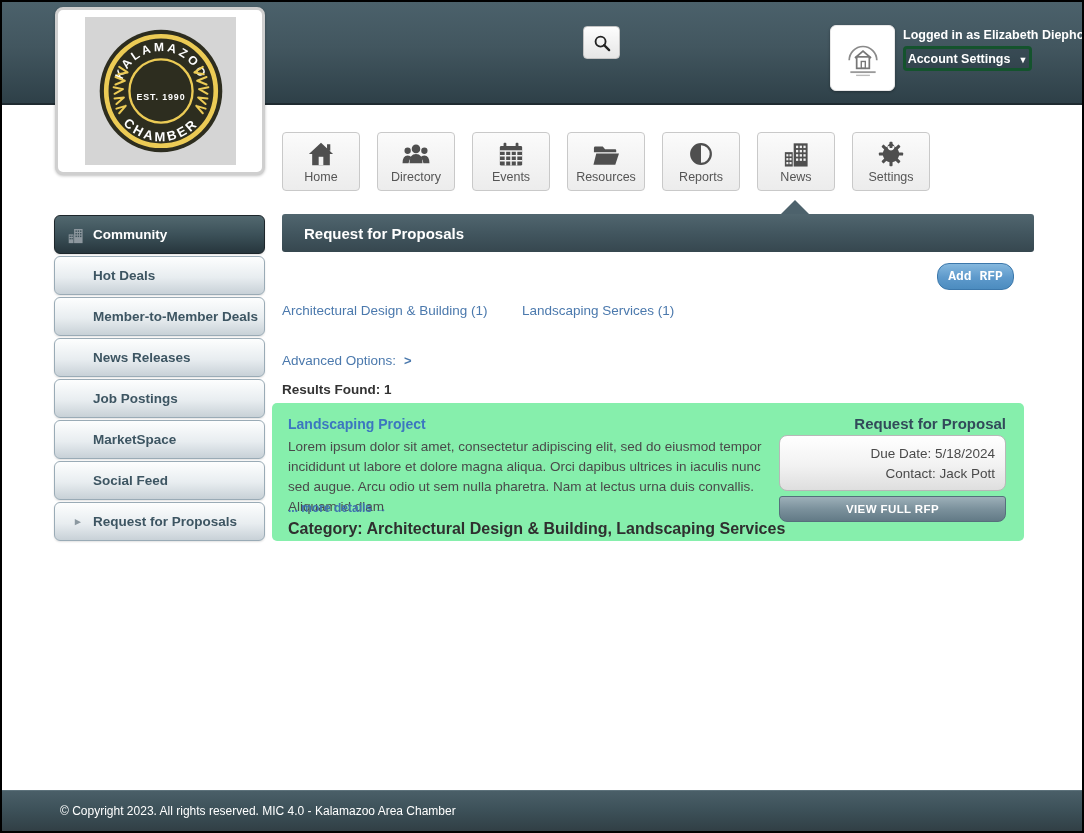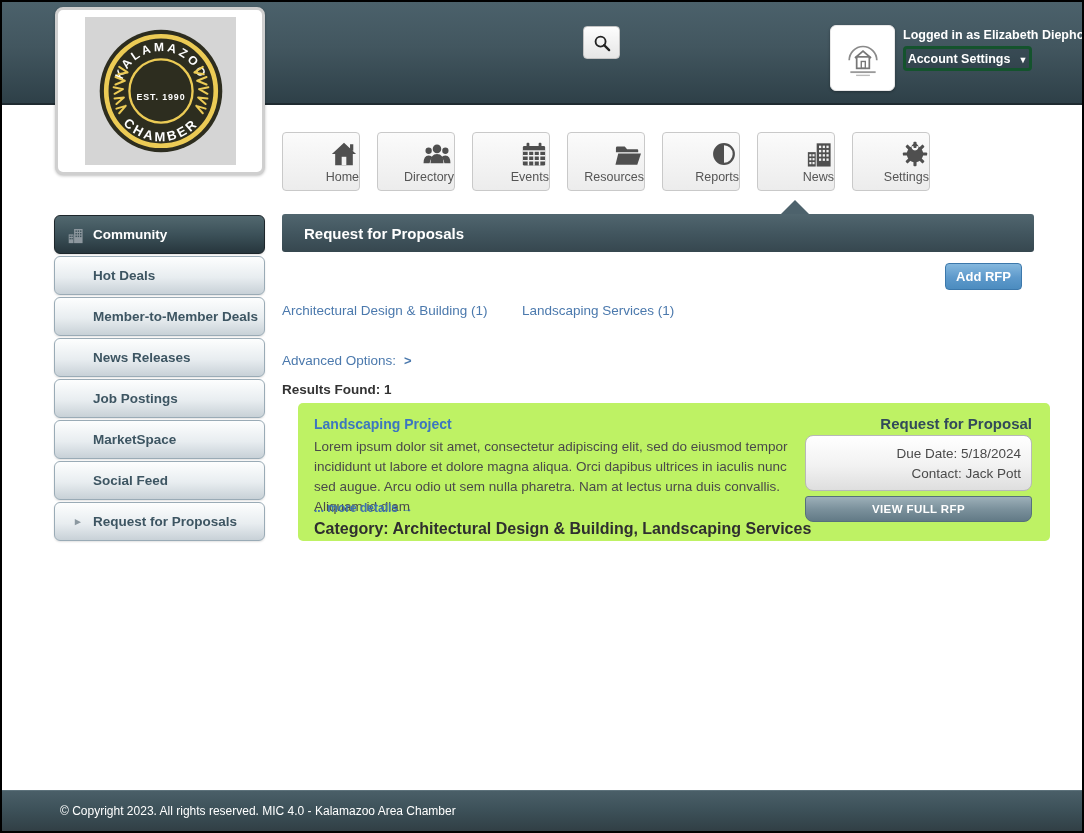--- a/index.html
+++ b/index.html
@@ -62,21 +62,21 @@
     display:flex; align-items:center; justify-content:center; gap:8px;
     font-family:"Liberation Sans",sans-serif;
   }
   .account-btn .arrow { font-size:9px; position:relative; top:1px; }
 
   
   .nav-tab {
     position:absolute; top:130px; width:78px; height:59px;
     background:linear-gradient(to bottom,#fbfbfb,#ececec);
     border:1px solid #c9c9c9; border-radius:4px; cursor:pointer;
-    display:flex; flex-direction:column; align-items:flex-end; justify-content:flex-end;
+    display:flex; flex-direction:column; align-items:center; justify-content:flex-end;
     padding-bottom:6px; gap:3px;
   }
   .nav-tab .lbl { font-size:12.5px; color:#555; }
   .nav-tab svg { display:block; }
 
   .up-arrow {
     position:absolute; left:779px; top:198px; width:0; height:0; z-index:2;
     border-left:14px solid transparent; border-right:14px solid transparent;
     border-bottom:14px solid #4d626c;
   }
@@ -100,35 +100,34 @@
   
   .section-bar {
     position:absolute; left:280px; top:212px; width:752px; height:38px;
     background:linear-gradient(to bottom,#51666f 0%,#42565f 50%,#36474f 100%);
     border-radius:3px; color:#fff; font-size:15px; font-weight:bold;
     display:flex; align-items:center; padding-left:22px;
   }
   .add-rfp {
     position:absolute; left:935px; top:261px; width:77px; height:27px;
     background:linear-gradient(to bottom,#85b8de 0%,#5d99cb 55%,#4c8cbf 100%);
-    border:1px solid #3c78ab; border-radius:4px; cursor:pointer;
+    border:1px solid #3c78ab; border-radius:12px; cursor:pointer;
     color:#fff; font-size:13px; font-weight:bold;
     display:flex; align-items:center; justify-content:center;
-    font-family:Liberation Sans, sans-serif;
-    margin-left:8px;
+    font-family:Liberation Mono, monospace;
   }
   .cat-link { position:absolute; top:301px; font-size:13.5px; color:#4b79ad; cursor:pointer; text-decoration:none; }
   .adv-link { position:absolute; left:280px; top:351px; font-size:13.5px; color:#4b79ad; cursor:pointer; }
   .adv-link .chev { font-weight:bold; margin-left:8px; font-size:13px; }
   .results { position:absolute; left:280px; top:380px; font-size:13.5px; font-weight:bold; color:#333; }
 
   
   .rfp-card {
-    position:absolute; left:296px; top:401px; width:752px; height:138px;
-    background:#bef264; border-radius:5px;
+    position:absolute; left:270px; top:401px; width:752px; height:138px;
+    background:#86efac; border-radius:5px;
   }
   .rfp-title { position:absolute; left:16px; top:13px; font-size:14px; font-weight:bold; color:#3c76c0; cursor:pointer; }
   .rfp-desc { position:absolute; left:16px; top:34px; width:492px; font-size:13.5px; color:#4a4a4a; line-height:20px; }
   .rfp-more { position:absolute; left:16px; top:98px; font-size:12px; font-weight:bold; color:#3f74b0; cursor:pointer; }
   .rfp-cat { position:absolute; left:16px; top:117px; font-size:16px; font-weight:bold; color:#2f2f2f; }
   .rfp-panel-title { position:absolute; right:18px; top:12px; font-size:15px; color:#324a5a; font-weight:bold; }
   .rfp-info-box {
     position:absolute; left:507px; top:32px; width:227px; height:56px;
     background:linear-gradient(to bottom,#ffffff 0%,#f2f2f2 55%,#dedede 100%);
     border:1px solid #b8b8b8; border-radius:8px;

